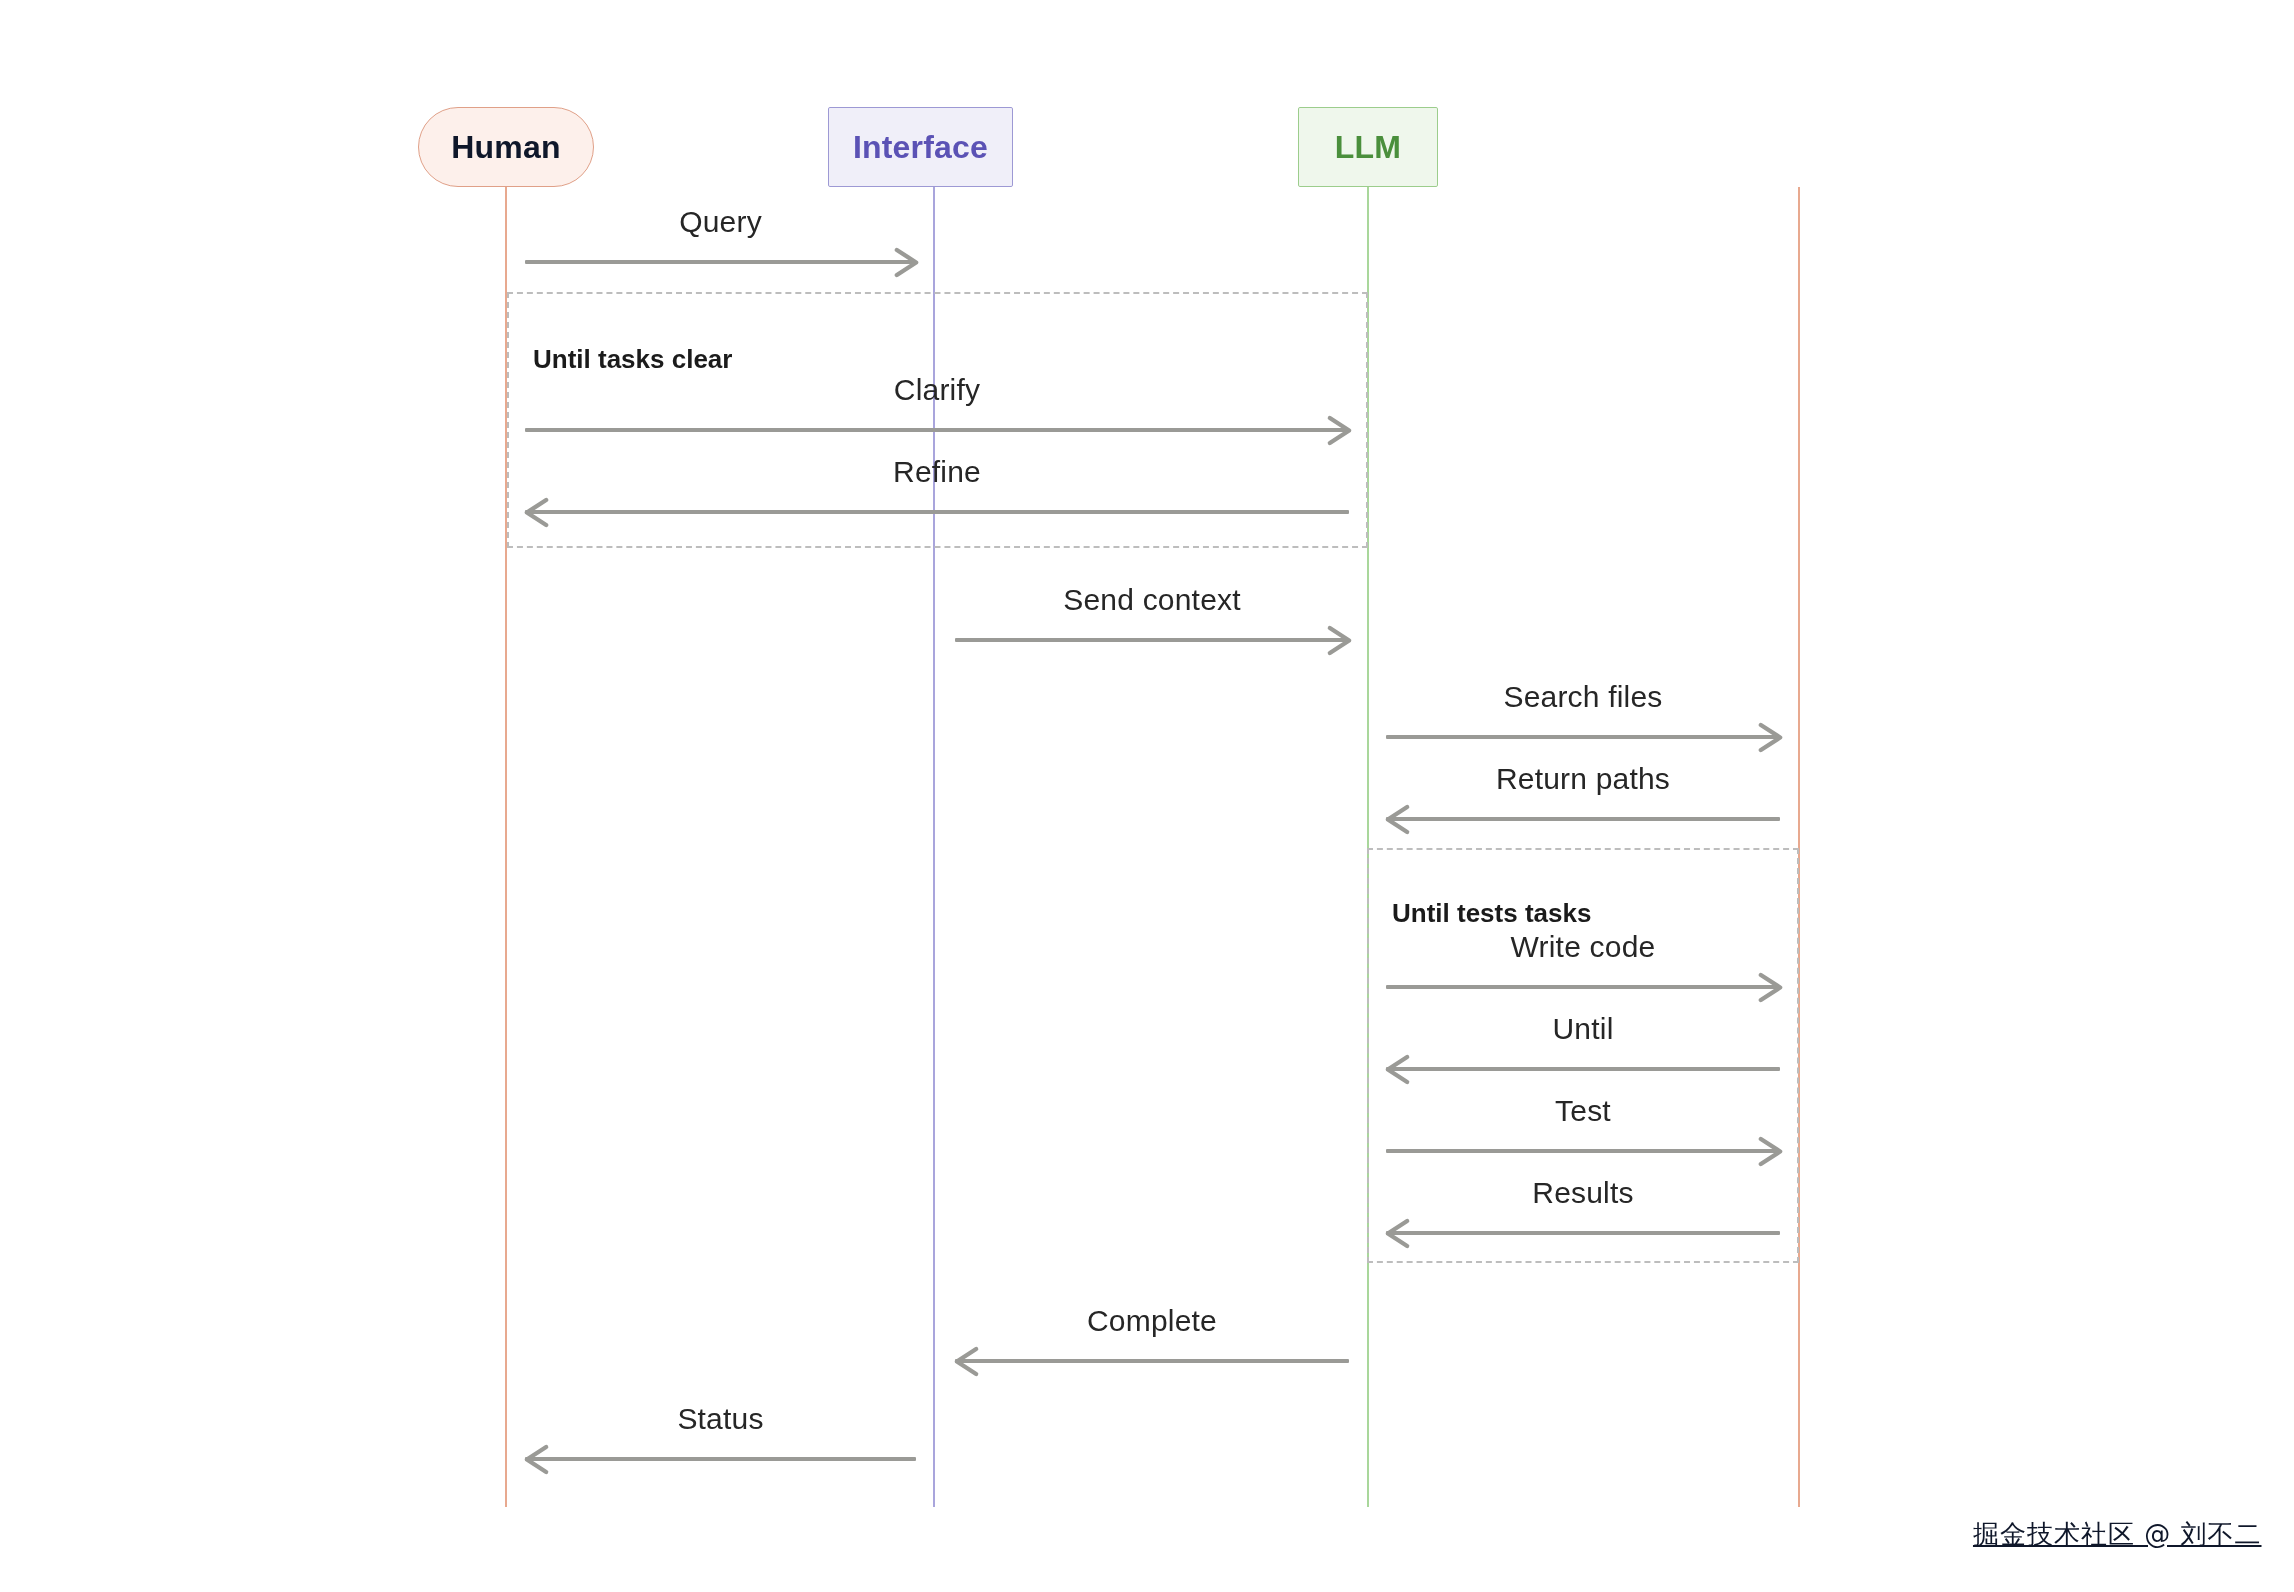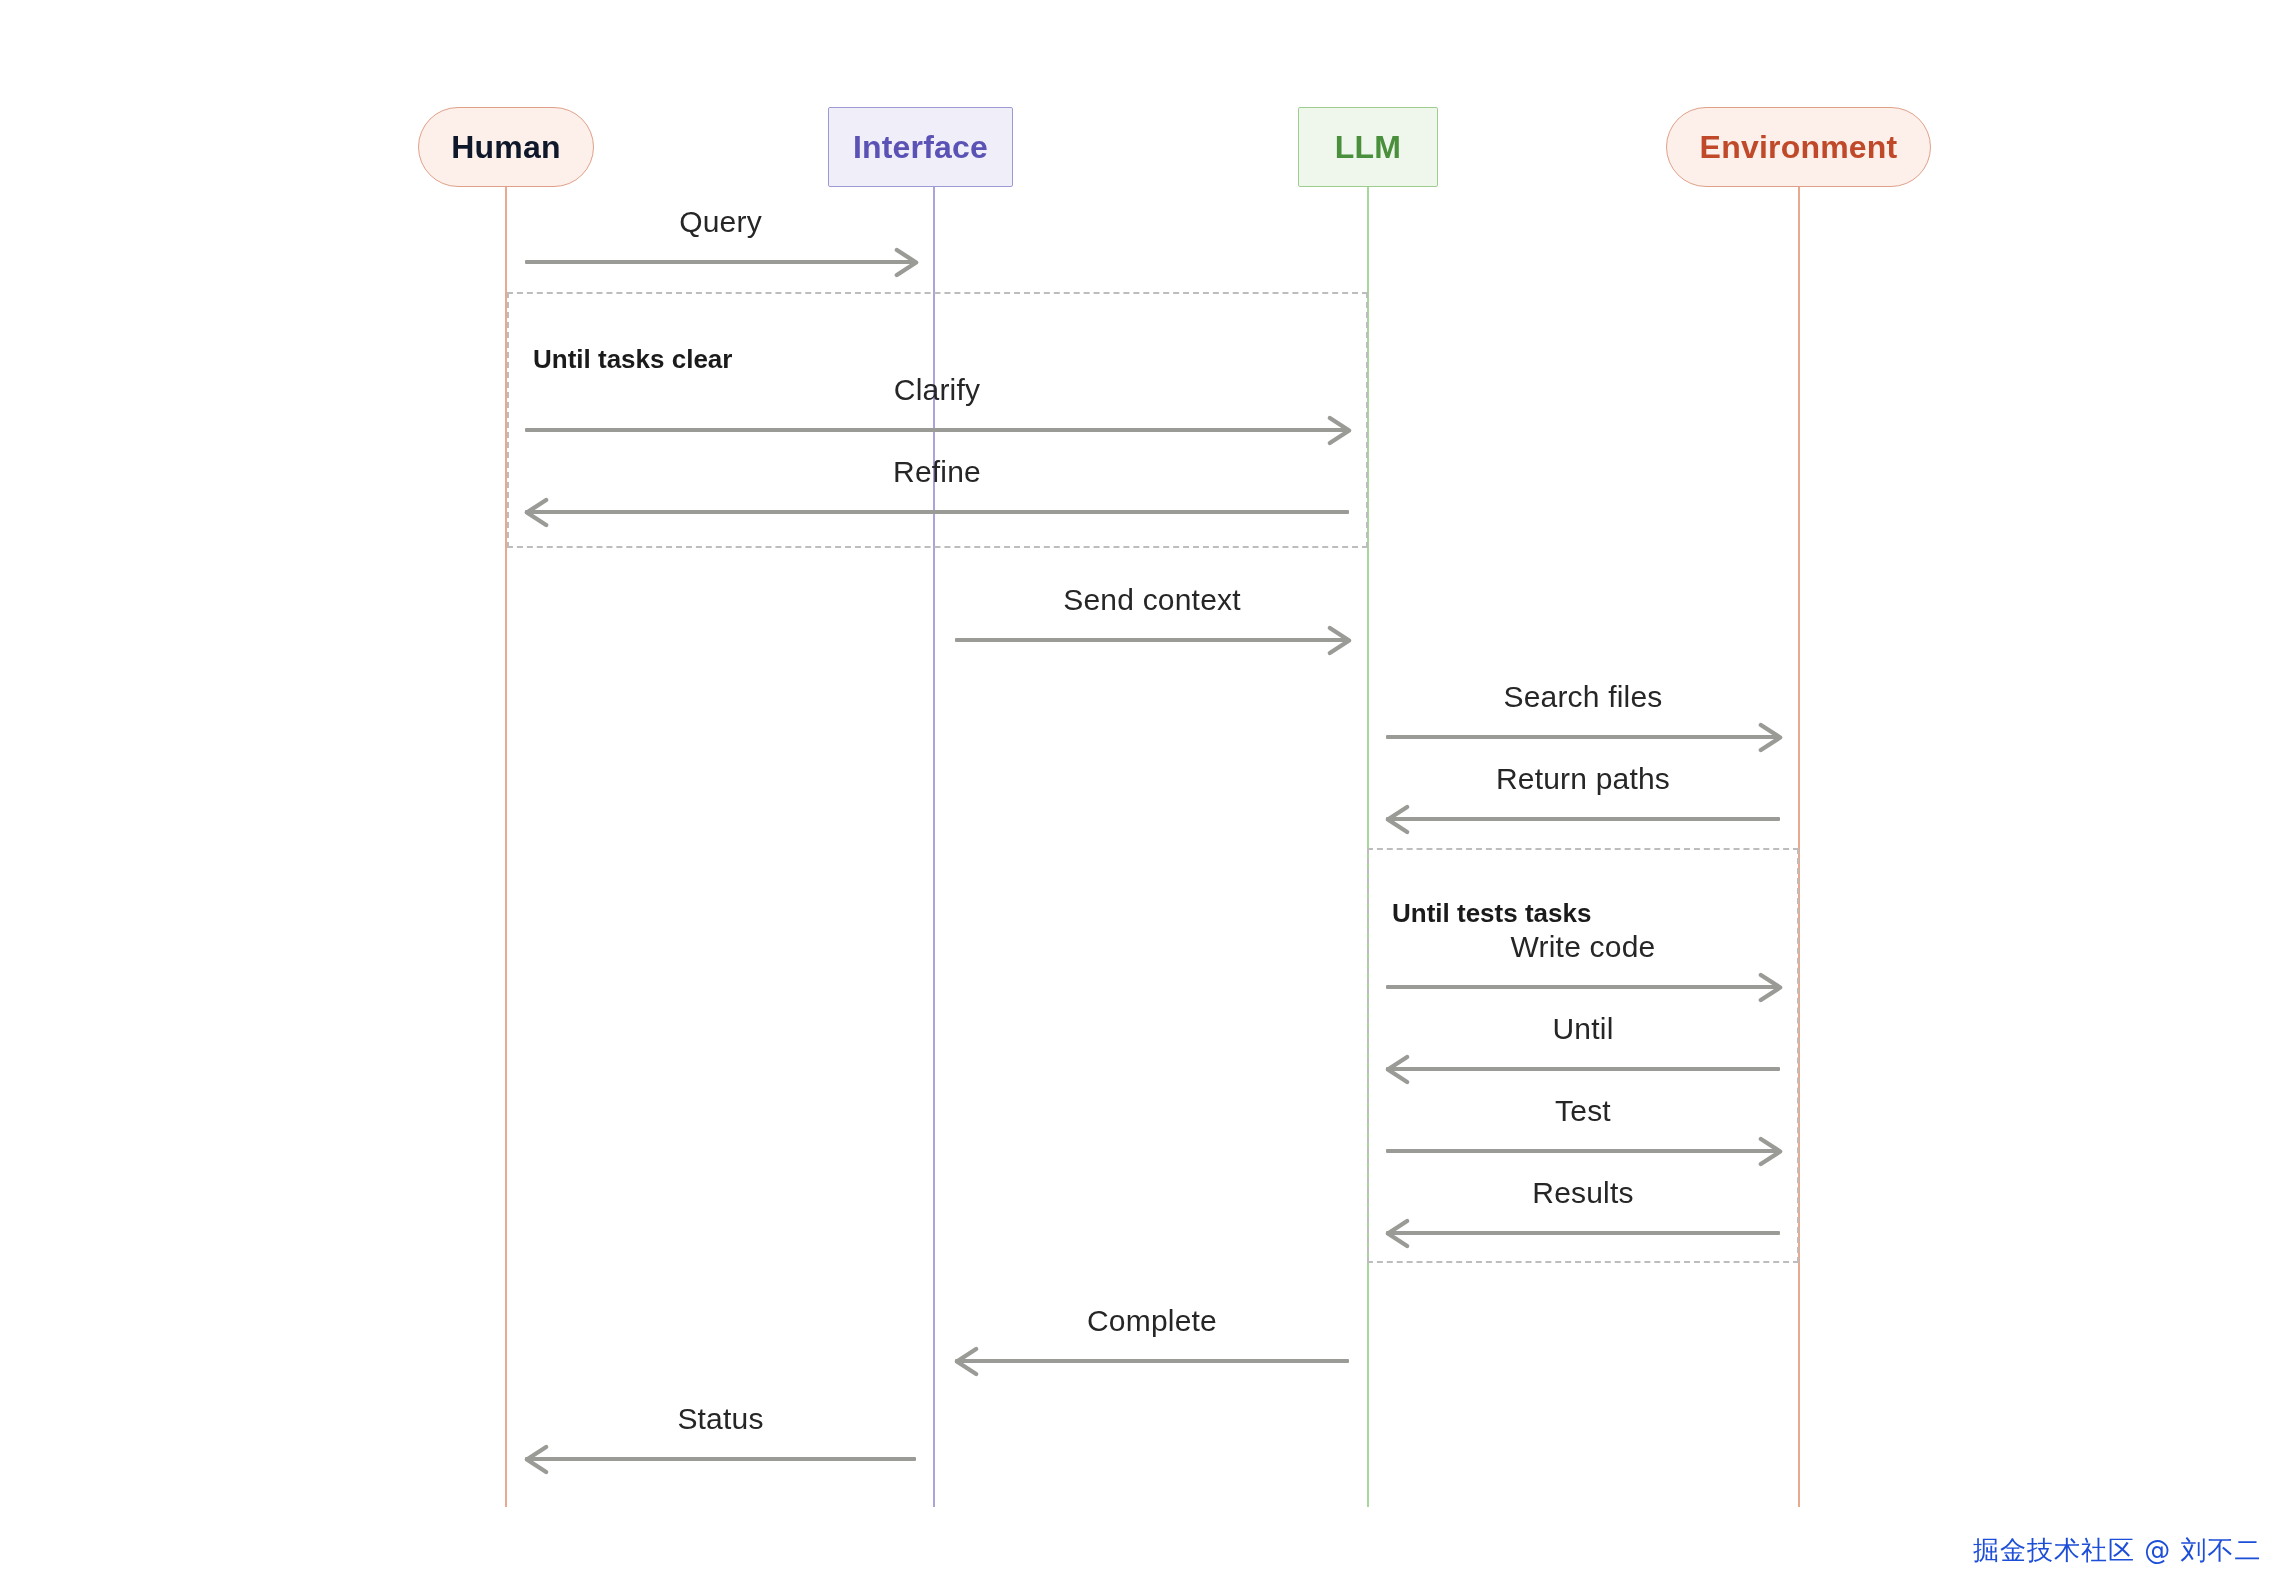--- a/index.html
+++ b/index.html
@@ -97,45 +97,45 @@
     font-size: 30px;
     color: #262626;
     white-space: nowrap;
     letter-spacing: 0.2px;
   }
 
   
   #watermark {
     position: absolute;
     right: 32.5px;
-    bottom: 25px;
+    bottom: 41px;
     font-size: 26px;
-    color: #1d4ed8;
+    color: #0f172a;
     letter-spacing: 1px;
     white-space: nowrap;
     font-family: "DejaVu Sans", sans-serif;
+    text-decoration: underline;
   }
 </style>
 </head>
 <body>
 
 <div id="diagram-root">
 
 <div class="lifeline" style="left: 505px; background: rgb(232, 169, 143);"></div>
     <div class="lifeline" style="left: 933px; background: rgb(169, 165, 220);"></div>
     <div class="lifeline" style="left: 1367px; background: rgb(169, 215, 155);"></div>
     <div class="lifeline" style="left: 1798px; background: rgb(232, 169, 143);"></div>
     <div class="fragment" style="left: 507px; top: 292px; width: 861px; height: 256px;"></div>
     <div class="fragment-label" style="left: 533px; top: 316px;">Until tasks clear</div>
     <div class="fragment" style="left: 1367px; top: 848px; width: 432px; height: 415px;"></div>
     <div class="fragment-label" style="left: 1392px; top: 870px;">Until tests tasks</div>
     <div class="participant pill" style="left: 418px; width: 176px; border-color: rgb(224, 160, 136); background: rgb(253, 240, 235); color: #0f172a;">Human</div>
     <div class="participant rect" style="left: 828px; width: 185px; border-color: rgb(157, 153, 212); background: rgb(240, 239, 249); color: rgb(91, 82, 181);">Interface</div>
     <div class="participant rect" style="left: 1298px; width: 140px; border-color: rgb(156, 205, 140); background: rgb(239, 247, 236); color: rgb(74, 143, 60);">LLM</div>
-    <div class="participant pill" style="left: 1666px; width: 265px; border-color: rgb(224, 160, 136); background: rgb(253, 240, 235); color: rgb(192, 73, 42);">Environment</div>
     <div class="message" style="left: 525px; width: 391px; top: 260px;">
       <div class="msg-label">Query</div>
       <div class="msg-line" style="background: rgb(154, 154, 150);"></div>
       <div class="msg-head right">
         <svg width="27" height="29" viewBox="0 0 28 30">
           <polyline points="4,2 24,15 4,28" fill="none" stroke="#9a9a96" stroke-width="4.5" stroke-linecap="round" stroke-linejoin="round"></polyline>
         </svg>
       </div>
     </div>
     <div class="message" style="left: 525px; width: 824px; top: 428px;">

